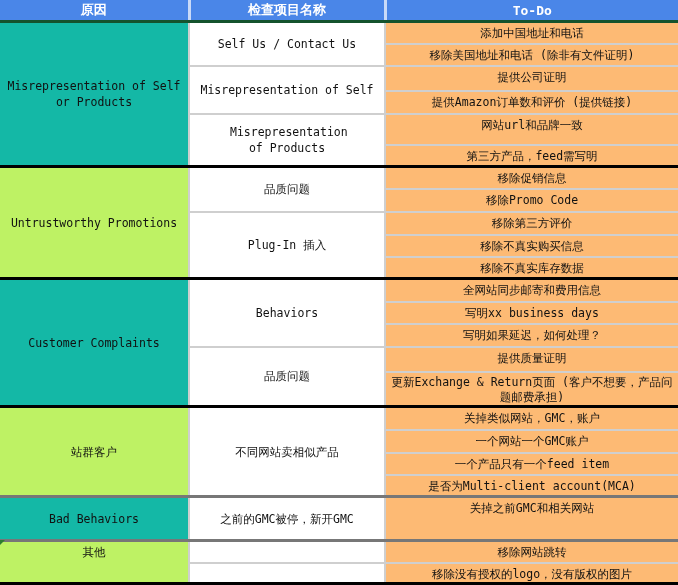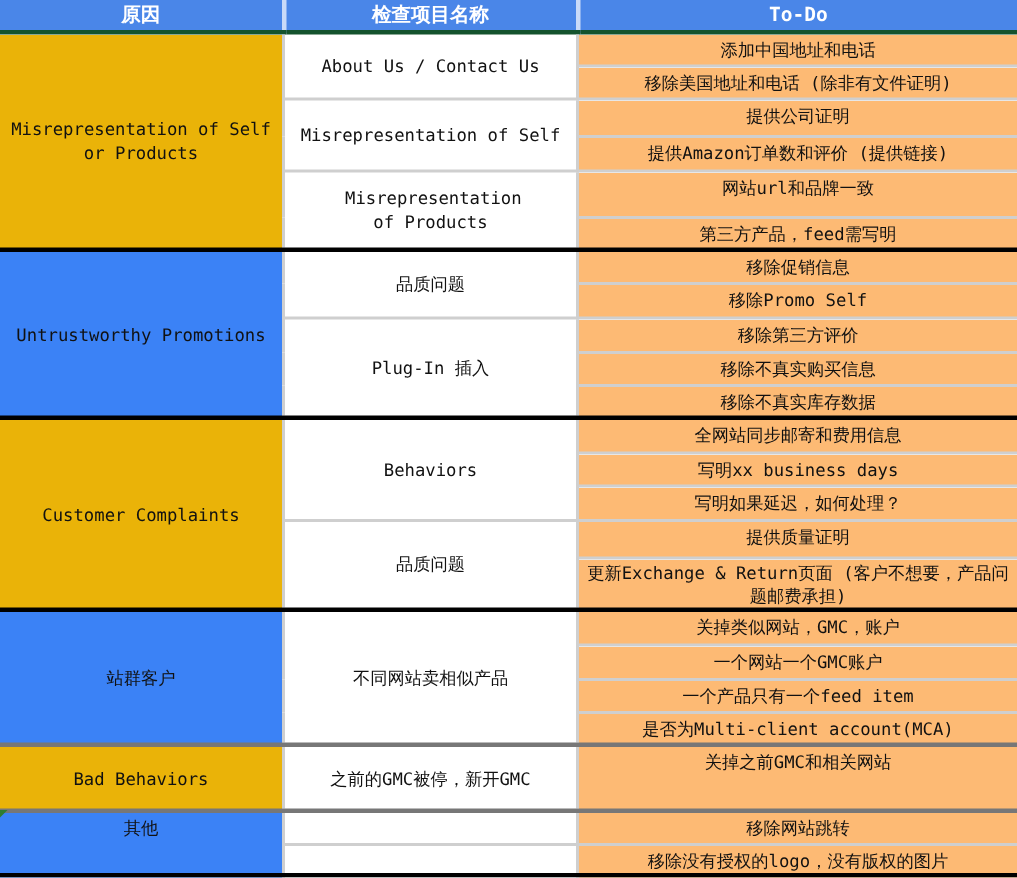--- a/index.html
+++ b/index.html
@@ -9,22 +9,22 @@
   col.c1 { width: 189px; }
   col.c2 { width: 196px; }
   col.c3 { width: 293px; }
   th { background: #4a86e8; color: #ffffff; font-weight: bold; font-size: 13px; height: 20px;
        padding: 0; text-align: center; border-right: 3px solid #c9daf8; border-bottom: 3px solid #14532d;
        font-family: "DejaVu Sans Mono", monospace; }
   th:last-child { border-right: none; }
   td { font-size: 11.5px; color: #111; text-align: center; vertical-align: middle; padding: 0 4px;
        border: 2px solid #cfcfcf; line-height: 16px; overflow: hidden; }
   td.reason { font-size: 11.5px; border-left: none; }
-  td.reason.blue { background: #eab308; }
-  td.reason.yellow { background: #3b82f6; }
+  td.reason.blue { background: #14b8a6; }
+  td.reason.yellow { background: #bef264; }
   td.item { background: #ffffff; }
   td.todo { background: #fdba74; border-right: none; vertical-align: top; padding-top: 2px; }
   tr.thick-top > td { border-top: 3px solid #000000; }
   tr.gray-top > td { border-top: 3px solid #777777; }
   .corner-mark { position: absolute; left: 0; top: 540px; width: 0; height: 0;
                  border-top: 5px solid #2e7d32; border-right: 5px solid transparent; }
   .bottom-line { position: absolute; left: 0; top: 582px; width: 678px; height: 3px; background: #000; }
 </style>
 </head>
 <body>
@@ -39,21 +39,21 @@
     <tr>
       <th>原因</th>
       <th>检查项目名称</th>
       <th>To-Do</th>
     </tr>
   </thead>
   <tbody>
 
     <tr style="height:22px">
       <td class="reason blue" rowspan="6">Misrepresentation of Self or Products</td>
-      <td class="item" rowspan="2">About Us / Contact Us</td>
+      <td class="item" rowspan="2">Self Us / Contact Us</td>
       <td class="todo">添加中国地址和电话</td>
     </tr>
     <tr style="height:22px">
       <td class="todo">移除美国地址和电话 (除非有文件证明)</td>
     </tr>
     <tr style="height:25px">
       <td class="item" rowspan="2">Misrepresentation of Self</td>
       <td class="todo">提供公司证明</td>
     </tr>
     <tr style="height:23px">
@@ -66,21 +66,21 @@
     <tr style="height:22px">
       <td class="todo">第三方产品，feed需写明</td>
     </tr>
 
     <tr class="thick-top" style="height:22px">
       <td class="reason yellow" rowspan="5">Untrustworthy Promotions</td>
       <td class="item" rowspan="2">品质问题</td>
       <td class="todo">移除促销信息</td>
     </tr>
     <tr style="height:23px">
-      <td class="todo">移除Promo Self</td>
+      <td class="todo">移除Promo Code</td>
     </tr>
     <tr style="height:23px">
       <td class="item" rowspan="3">Plug-In 插入</td>
       <td class="todo">移除第三方评价</td>
     </tr>
     <tr style="height:22px">
       <td class="todo">移除不真实购买信息</td>
     </tr>
     <tr style="height:22px">
       <td class="todo">移除不真实库存数据</td>

